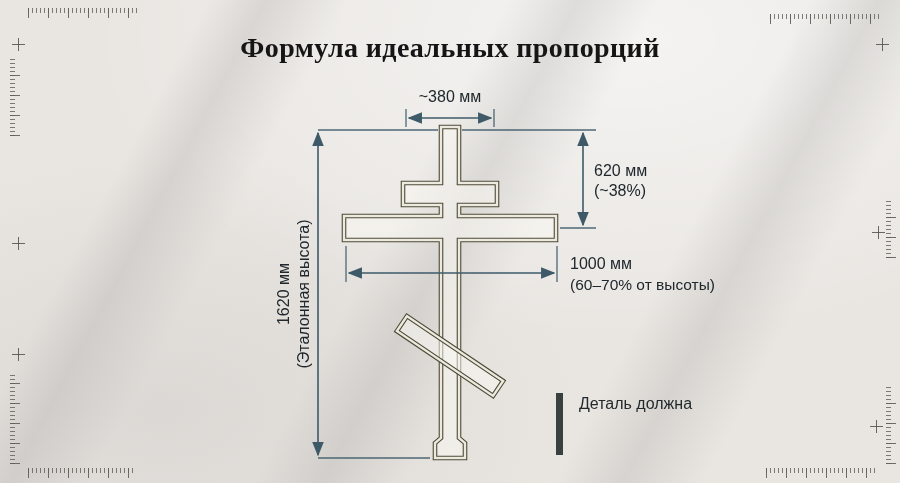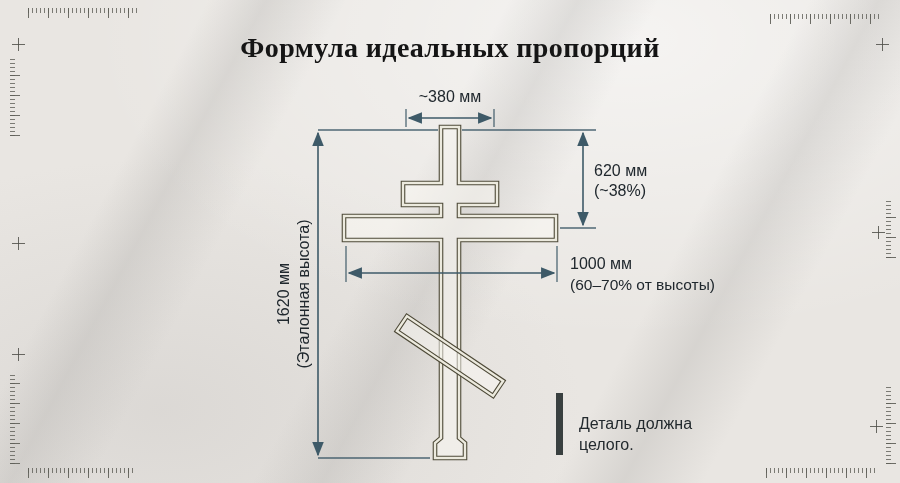--- a/index.html
+++ b/index.html
@@ -43,21 +43,21 @@
   .regmark{position:absolute;width:13px;height:13px;}
   .regmark::before{content:"";position:absolute;left:0;top:6px;width:13px;height:1px;background:rgba(80,80,74,.85);}
   .regmark::after{content:"";position:absolute;left:6px;top:0;width:1px;height:13px;background:rgba(80,80,74,.85);}
 
   svg text{font-family:"Liberation Sans",sans-serif;}
   .dimtext{fill:#20282e;font-size:16px;}
   .dimtext-small{fill:#20282e;font-size:15.5px;}
   .ext{stroke:#3e5a68;stroke-width:1.3;opacity:.9;}
   .dim{stroke:#3e5a68;stroke-width:1.6;}
 
-  .note{position:absolute;left:556px;top:393px;display:flex;align-items:flex-end;}
+  .note{position:absolute;left:556px;top:393px;display:flex;align-items:flex-start;}
   .note-bar{width:7px;height:62px;background:#394040;flex:0 0 auto;}
   .note-text{margin-left:16px;font-size:16px;line-height:21px;color:#232a2e;}
 </style>
 </head>
 <body>
 
 <div id="screen">
 
   <div class="ruler-h" style="left:28px;top:8px;width:112px;"></div>
   <div class="ruler-v" style="left:10px;top:56px;height:80px;"></div>
@@ -125,17 +125,16 @@
       <line class="dim" x1="318" y1="133" x2="318" y2="455" marker-start="url(#arr)" marker-end="url(#arr)"></line>
       <text class="dimtext" text-anchor="middle" transform="rotate(-90 289 294)" x="289" y="294">1620 мм</text>
       <text class="dimtext" text-anchor="middle" transform="rotate(-90 309 294)" x="309" y="294">(Эталонная высота)</text>
     </g>
   </svg>
 
   <div class="note">
     <div class="note-bar"></div>
     <div class="note-text">
       <div>Деталь должна</div>
-      <div>целого.</div>
     </div>
   </div>
 
 </div>
 
 </body></html>

